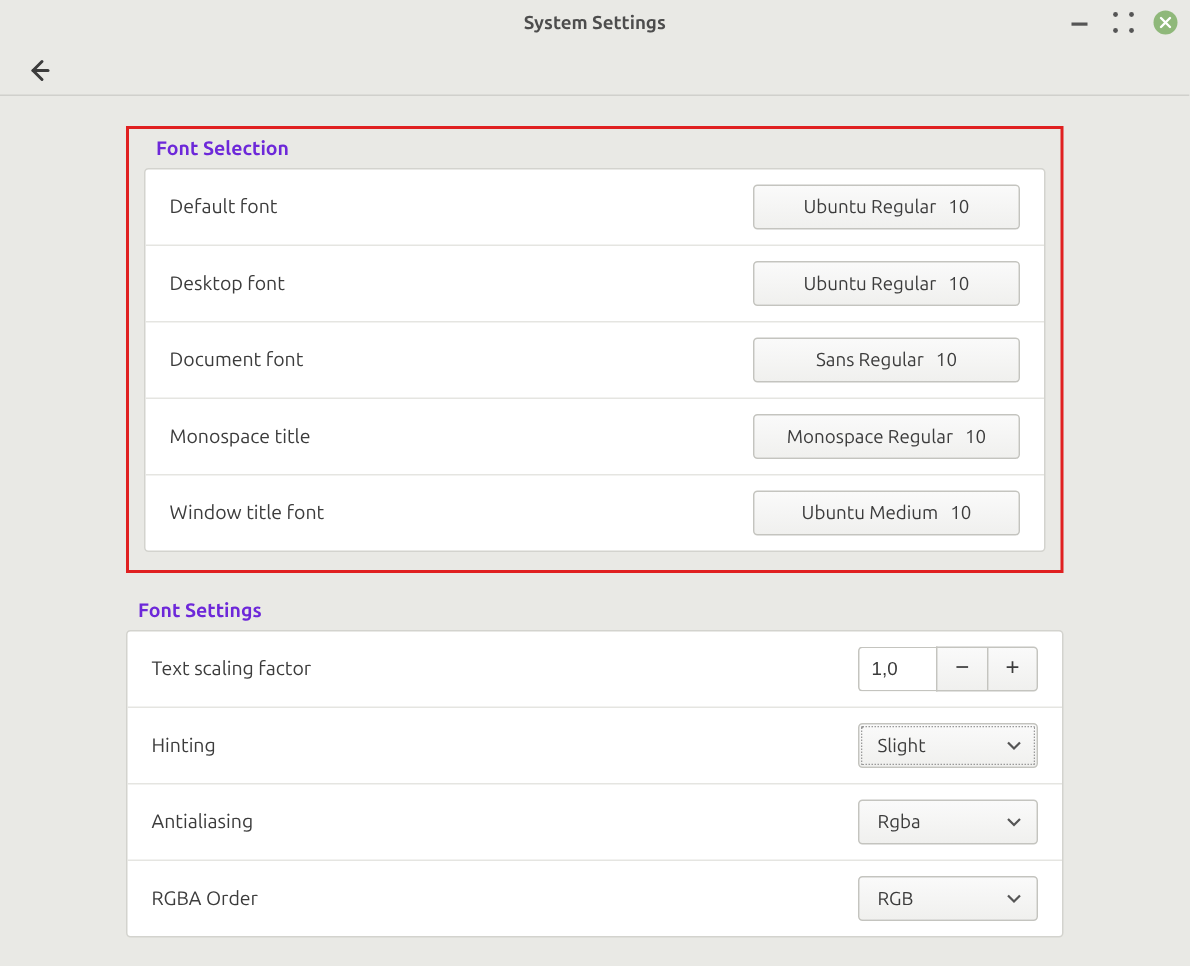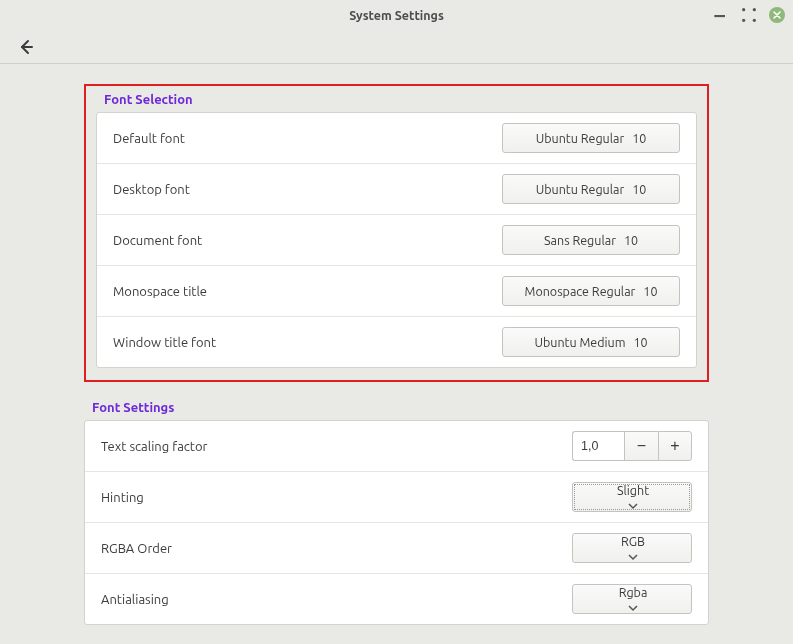--- a/index.html
+++ b/index.html
@@ -145,21 +145,20 @@
     border: 1px solid #c4c4bf;
     border-radius: 3px;
     background: linear-gradient(#fafafa,#f0f0ee);
     display: flex;
     align-items: center;
     justify-content: space-between;
     padding: 0 10px 0 12px;
     cursor: pointer;
     font-size: 12.5px;
     color: #3c3c3c;
-    flex-direction: column;
   }
   .combo.focused {
     outline: 1px dotted #999;
     outline-offset: -3px;
   }
   .chev { width: 10px; height: 10px; }
   .section-gap { margin-top: 6px; }
 </style>
 </head>
 <body>
@@ -262,34 +261,34 @@
       <span class="row-label">Hinting</span>
       <div class="combo focused">
         <span>Slight</span>
         <svg class="chev" viewBox="0 0 10 10">
             <path d="M1 3 L5 7 L9 3" fill="none" stroke="#555" stroke-width="1.5"></path>
           </svg>
       </div>
     </div>
 
     <div class="row">
+      <span class="row-label">Antialiasing</span>
+      <div class="combo">
+        <span>Rgba</span>
+        <svg class="chev" viewBox="0 0 10 10">
+            <path d="M1 3 L5 7 L9 3" fill="none" stroke="#555" stroke-width="1.5"></path>
+          </svg>
+      </div>
+    </div>
+
+    <div class="row">
       <span class="row-label">RGBA Order</span>
       <div class="combo">
         <span>RGB</span>
         <svg class="chev" viewBox="0 0 10 10">
             <path d="M1 3 L5 7 L9 3" fill="none" stroke="#555" stroke-width="1.5"></path>
           </svg>
       </div>
     </div>
 
-    <div class="row">
-      <span class="row-label">Antialiasing</span>
-      <div class="combo">
-        <span>Rgba</span>
-        <svg class="chev" viewBox="0 0 10 10">
-            <path d="M1 3 L5 7 L9 3" fill="none" stroke="#555" stroke-width="1.5"></path>
-          </svg>
-      </div>
-    </div>
-
   </div>
 
 </div>
 
 </body></html>

